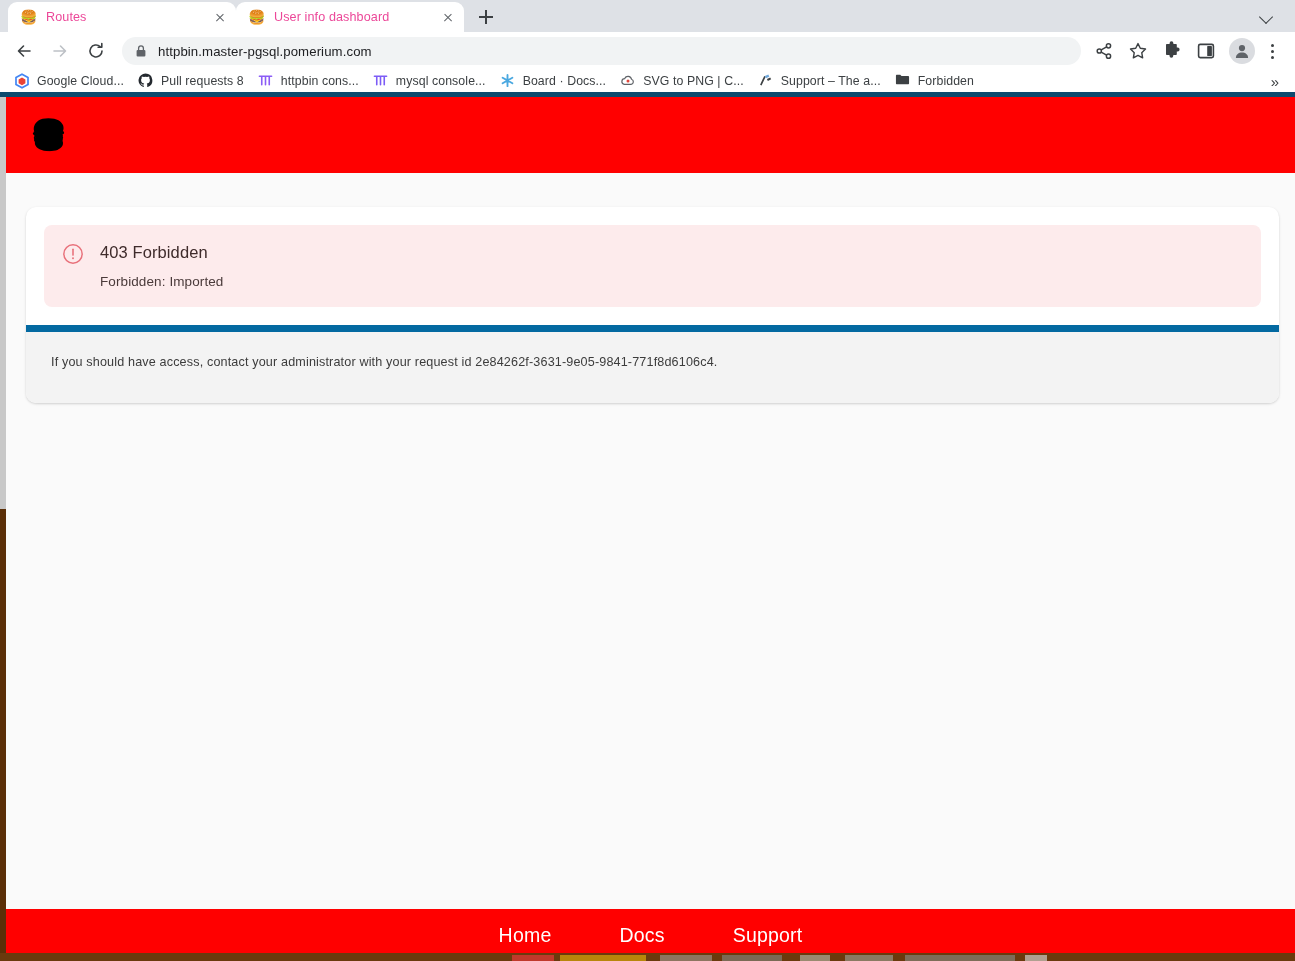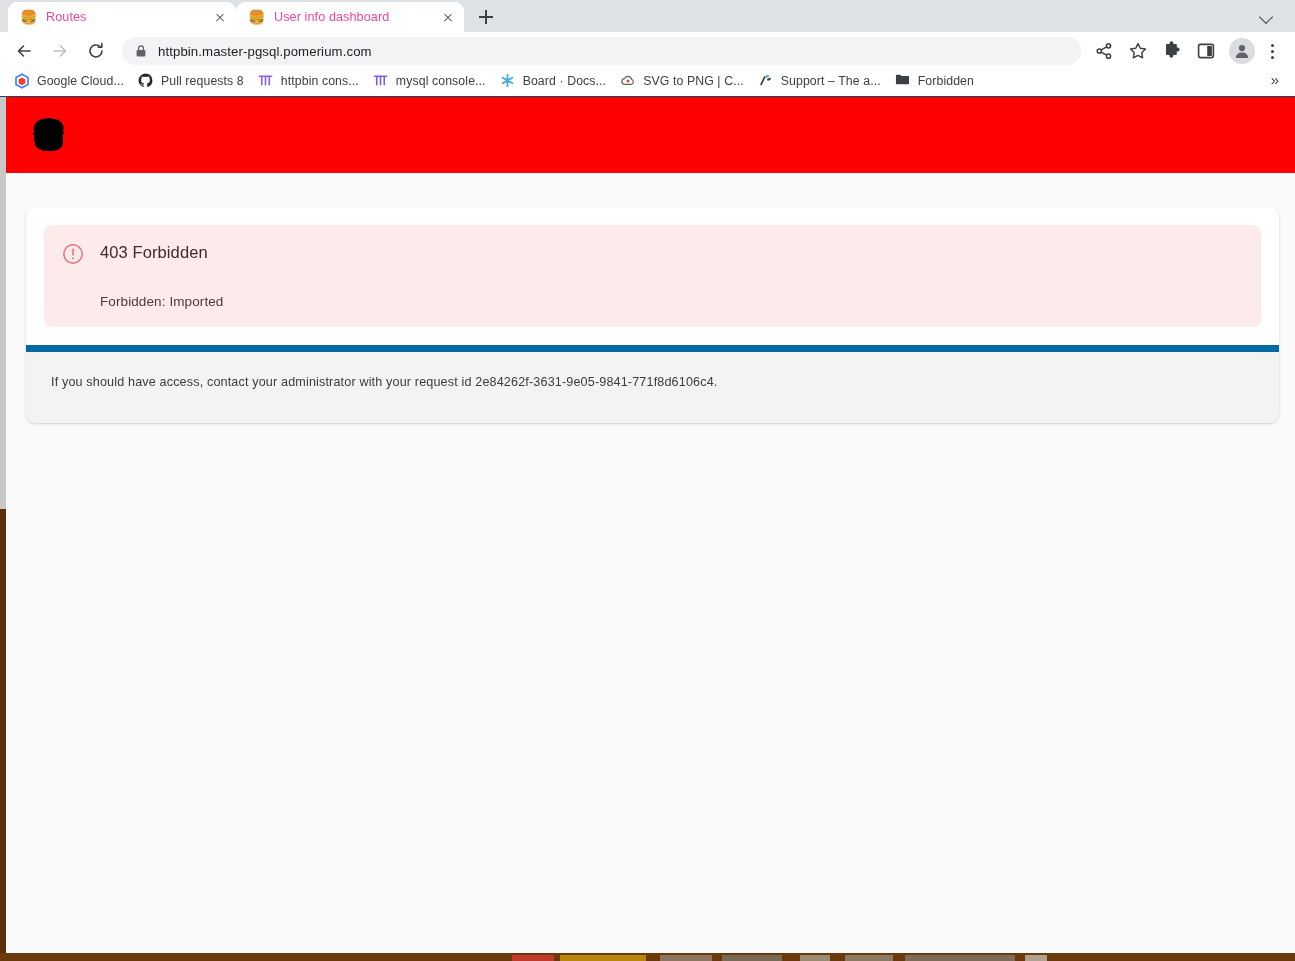--- a/index.html
+++ b/index.html
@@ -156,24 +156,24 @@
   }
   .kebab span:nth-child(1){ top: 7px; }
   .kebab span:nth-child(2){ top: 13px; }
   .kebab span:nth-child(3){ top: 19px; }
 
   
   .bookmarks {
     height: 27px;
     background: #ffffff;
     display: flex;
-    align-items: flex-start;
+    align-items: flex-end;
     padding: 0 8px 0 10px;
     flex: 0 0 27px;
-    border-bottom: 1px solid #0c4a6e;
+    border-bottom: 5px solid #0c4a6e;
   }
   .bm {
     display: flex;
     align-items: center;
     height: 22px;
     padding: 0 8px 0 4px;
     border-radius: 4px;
     margin-right: 2px;
     white-space: nowrap;
   }
@@ -272,21 +272,21 @@
     align-items: flex-start;
     padding: 16px 16px 18px 18px;
     min-height: 72px;
   }
   .alert-icon {
     flex: 0 0 22px;
     width: 22px; height: 22px;
     margin-right: 16px;
     margin-top: 2px;
   }
-  .alert-body { display: flex; flex-direction: column; gap: 20px; }
+  .alert-body { display: flex; flex-direction: column; }
   .alert-title {
     font-size: 16.5px;
     color: #3f2b2b;
     line-height: 1.35;
     letter-spacing: .1px;
   }
   .alert-desc {
     font-size: 13.5px;
     color: #4a3a3a;
     margin-top: 11px;
@@ -545,20 +545,25 @@
             </div>
           </div>
 
           <div class="card-footer">
             <div class="card-footer-text">If you should have access, contact your administrator with your request id 2e84262f-3631-9e05-9841-771f8d6106c4.</div>
           </div>
 
         </div>
       </div>
 
+      <div class="site-footer">
+        <a class="footer-link" href="#">Home</a>
+        <a class="footer-link" href="#">Docs</a>
+        <a class="footer-link" href="#">Support</a>
+      </div>
 
     </div>
   </div>
 </div>
 
 <div class="bg-window-sliver">
   <i style="left:512px;width:42px;background:#c0392b;"></i>
   <i style="left:560px;width:86px;background:#b8860b;"></i>
   <i style="left:660px;width:52px;background:#8d7560;"></i>
   <i style="left:722px;width:60px;background:#7a6a55;"></i>

